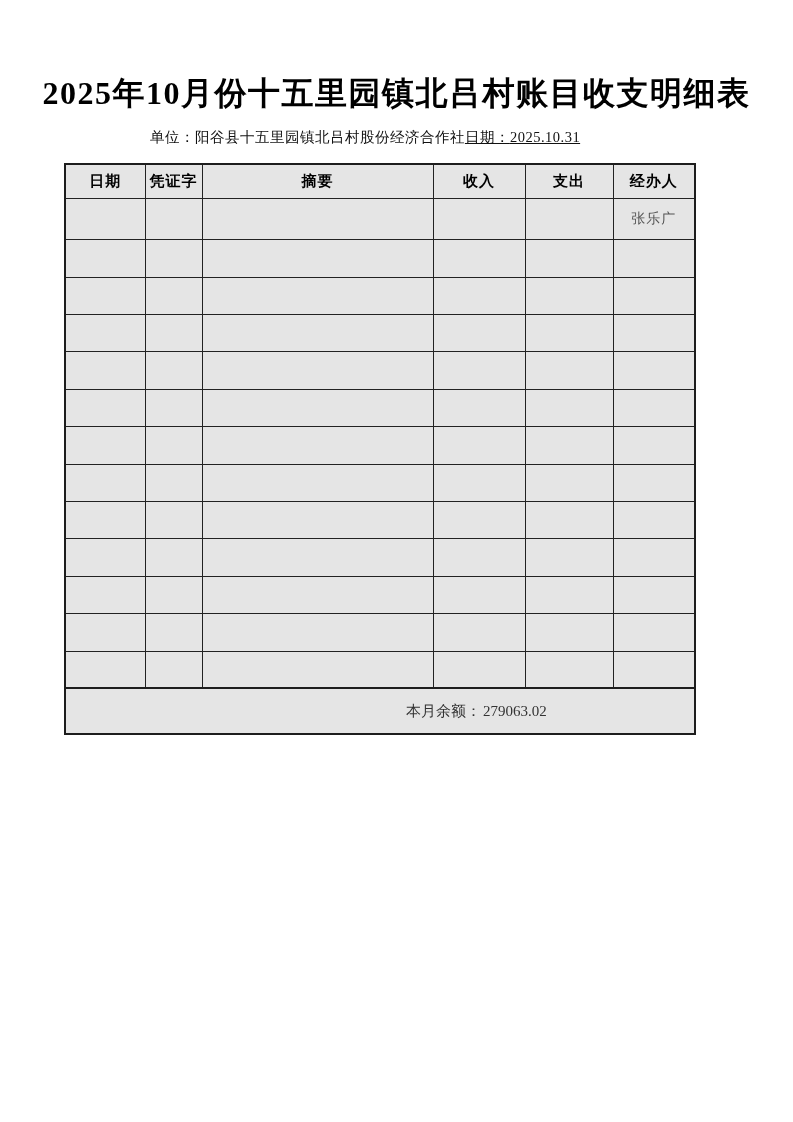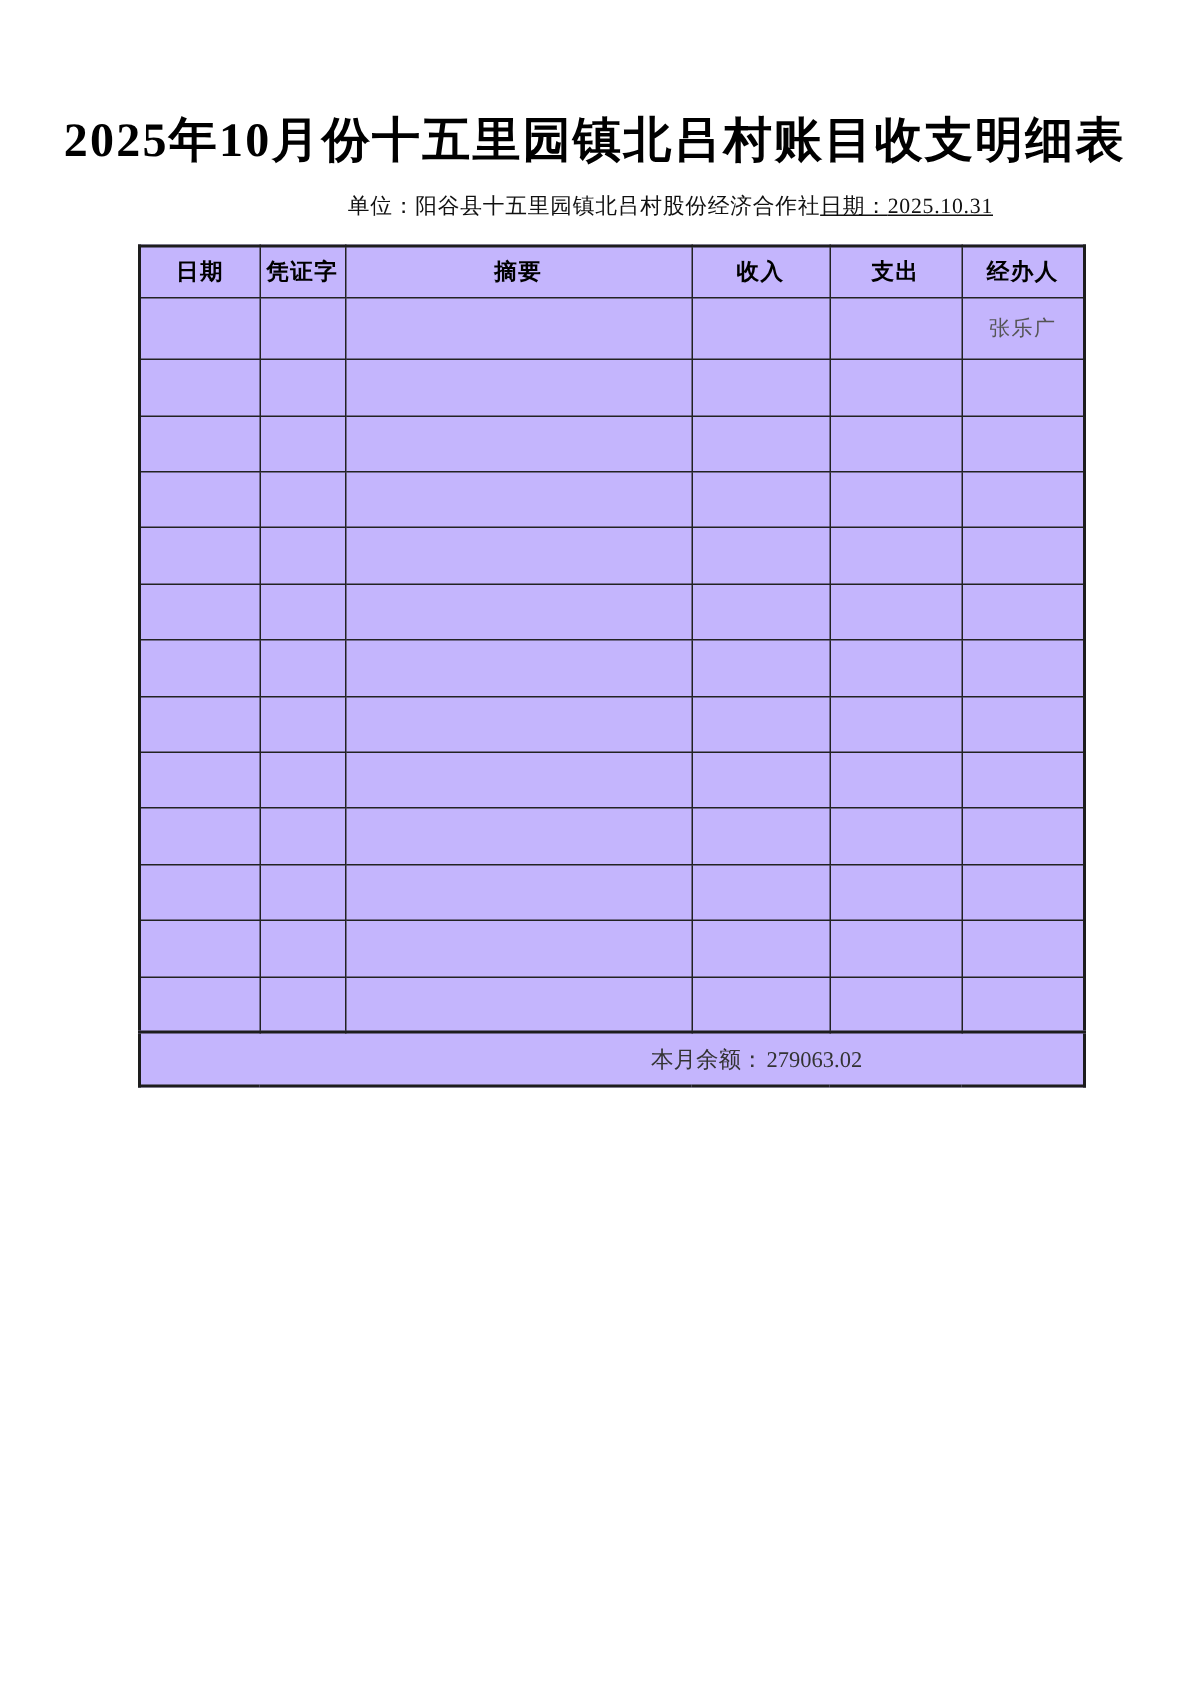--- a/index.html
+++ b/index.html
@@ -20,34 +20,34 @@
     font-size: 32px;
     font-weight: bold;
     color: #000000;
     letter-spacing: 1.5px;
     line-height: 1.15;
   }
   .meta {
     width: 630px;
     margin: 16px 0 16px 64px;
     display: flex;
-    justify-content: flex-end;
+    justify-content: center;
     align-items: baseline;
     font-size: 14.5px;
     color: #111111;
     letter-spacing: 0.5px;
   }
   .meta .unit-line { padding-left: 4px; }
   .meta .date-line { margin-right: 32px; text-decoration: underline; }
   table.ledger {
-    margin: 12px 0 0 92px;
+    margin: 12px 0 0 64px;
     width: 630px;
     table-layout: fixed;
     border-collapse: collapse;
-    background: #c4b5fd;
+    background: #e5e5e5;
   }
   table.ledger td, table.ledger th {
     border: 1px solid #222222;
     padding: 0;
     text-align: center;
     vertical-align: middle;
     overflow: hidden;
   }
   table.ledger { border: 2px solid #1d1d1d; }
   table.ledger thead tr { height: 35px; }
@@ -57,21 +57,21 @@
     color: #000000;
     letter-spacing: 1px;
   }
   table.ledger tbody tr { height: 37.4px; padding-left: 42px; }
   table.ledger tbody tr.first-row { height: 41px; }
   table.ledger tbody td {
     font-size: 14px;
     color: #555555;
     letter-spacing: 1px;
   }
-  table.ledger tfoot tr { height: 36px; }
+  table.ledger tfoot tr { height: 46px; }
   table.ledger tfoot td.footer-cell {
     border-top: 2px solid #1d1d1d;
     text-align: left;
     padding-left: 340px;
     font-size: 15px;
     color: #333333;
     white-space: nowrap;
   }
   .balance-value { margin-left: 2px; }
 </style>

